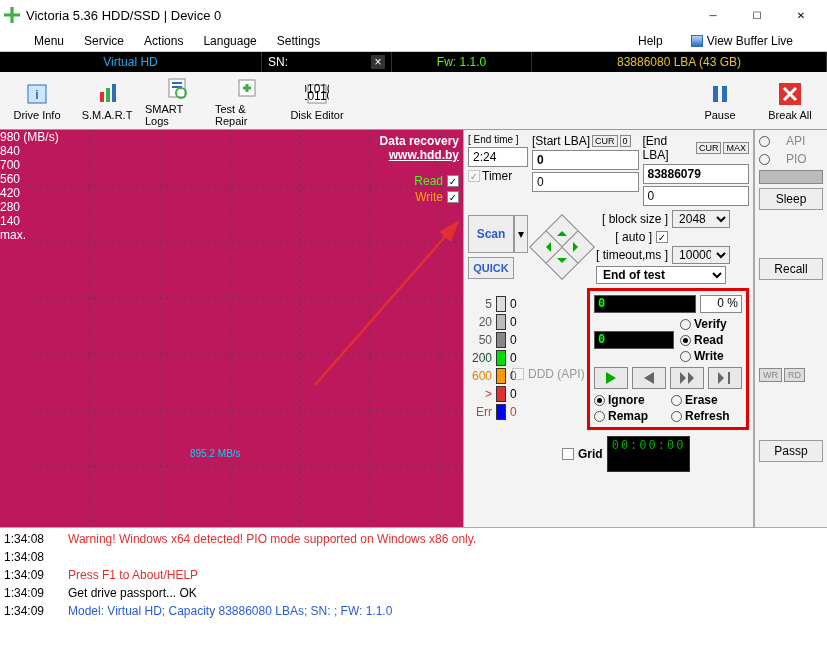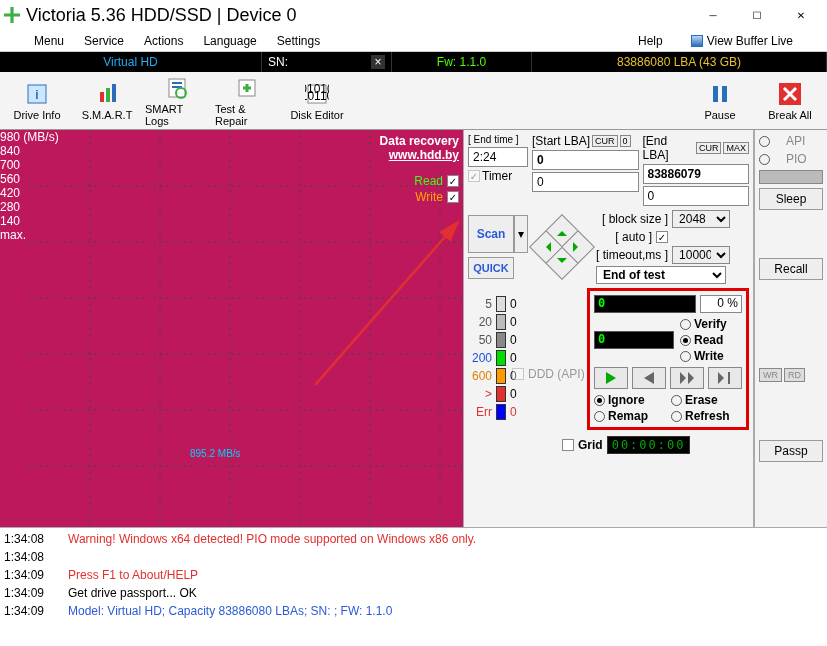--- a/index.html
+++ b/index.html
@@ -1,20 +1,20 @@
 <!DOCTYPE html>
 <html><head>
 <meta charset="utf-8">
 <style>
 * { box-sizing: border-box; margin: 0; padding: 0; font-family: "Segoe UI", Tahoma, sans-serif; font-size: 12px; }
 body { width: 827px; height: 646px; background: #fff; overflow: hidden; }
 
 .titlebar { height: 30px; display: flex; align-items: center; padding: 0 4px; }
 .titlebar .plus { width: 16px; height: 16px; background: #3cb043; clip-path: polygon(40% 0, 60% 0, 60% 40%, 100% 40%, 100% 60%, 60% 60%, 60% 100%, 40% 100%, 40% 60%, 0 60%, 0 40%, 40% 40%); margin-right: 6px; }
-.titlebar .title { flex: 1; font-size: 18px; }
+.titlebar .title { flex: 1; font-size: 13px; }
 .titlebar .winbtn { width: 44px; height: 30px; display: flex; align-items: center; justify-content: center; font-family: "Segoe MDL2 Assets", sans-serif; font-size: 10px; }
 
 .menubar { height: 22px; display: flex; align-items: center; padding: 0 24px; border-bottom: 1px solid #ccc; }
 .menubar > span { padding: 2px 10px; }
 .menubar .spacer { flex: 1; }
 .vbuflive { display: flex; align-items: center; gap: 4px; margin-left: 8px; }
 .vbuficon { width: 12px; height: 12px; border: 1px solid #2a6ebb; background: linear-gradient(#bcd6f5,#2a6ebb); }
 
 .statusbar { height: 20px; background: #000; display: flex; color: #fff; font-family: Verdana, sans-serif; font-size: 11px; }
 .statusbar .seg { border-right: 1px solid #333; padding: 2px 6px; display: flex; align-items: center; }
@@ -74,21 +74,21 @@
 .blackinp { background: #000; color: #0f0; border: 1px solid #555; height: 18px; font-weight: bold; padding: 0 3px; font-family: monospace; flex:1; }
 .pctrow { display:flex; gap:4px; align-items:center;}
 .pctrow .pct { background:#fff; border:1px solid #888; width:42px; text-align:right; padding:0 3px; height:18px; }
 .radiorow { display: flex; align-items: center; gap: 3px; font-size: 12px; font-weight: bold; }
 .radio { width: 11px; height: 11px; border: 1px solid #555; border-radius: 50%; display: inline-flex; align-items: center; justify-content: center; }
 .radio.sel::after { content: ""; width: 5px; height: 5px; background: #000; border-radius: 50%; }
 .playrow { display: flex; gap: 4px; }
 .playbtn { flex: 1; height: 22px; border: 1px solid #888; background: #e8e8e8; display: flex; align-items: center; justify-content: center; }
 .radgrid { display:grid; grid-template-columns:1fr 1fr; gap:2px 6px; font-size:12px;}
 .gridchk { display:flex; align-items:center; gap:4px; margin-top:4px;}
-.digital { background:#000; color:#0a0; font-family:monospace; letter-spacing:2px; padding:1px 4px; border:1px solid #333; height:18px;}
+.digital { background:#000; color:#0a0; font-family:monospace; letter-spacing:2px; padding:1px 4px; border:1px solid #333; height:36px;}
 .midlower { display:flex; gap:4px; }
 .histcol { width:90px; padding-top:6px;}
 .dddrow { display:flex; align-items:center; gap:4px; color:#999; margin:4px 0;}
 .rightpanel { flex:1; display:flex; flex-direction:column; gap:2px;}
 
 .rightcol { width: 73px; background: #f3f3f3; border-left: 1px solid #aaa; padding: 4px; display: flex; flex-direction: column; gap: 4px; }
 .rightcol .opt { display: flex; align-items: center; gap: 16px; font-size: 12px; color:#888; }
 .greybar { height: 14px; background: #bbb; border: 1px solid #888; }
 .rbtn { height: 22px; border: 1px solid #999; background: #eee; font-size: 12px; }
 .wrrow { display:flex; gap:2px;} .wrrow span{ border:1px solid #888; background:#ddd; color:#888; font-size:9px; padding:1px 3px;}
@@ -350,21 +350,21 @@
             <span class="lbl">20</span>
             <span class="box" style="background:#bbb"></span>
             <span class="cnt">0</span>
           </div>
         <div class="histrow">
             <span class="lbl">50</span>
             <span class="box" style="background:#888"></span>
             <span class="cnt">0</span>
           </div>
         <div class="histrow">
-            <span class="lbl" style="color:#1d4ed8">200</span>
+            <span class="lbl" style="color:#14532d">200</span>
             <span class="box" style="background:#0d0"></span>
             <span class="cnt">0</span>
           </div>
         <div class="histrow">
             <span class="lbl" style="color:#e08000">600</span>
             <span class="box" style="background:#f90"></span>
             <span class="cnt">0</span>
           </div>
         <div class="histrow">
             <span class="lbl" style="color:#e03030">&gt;</span>

